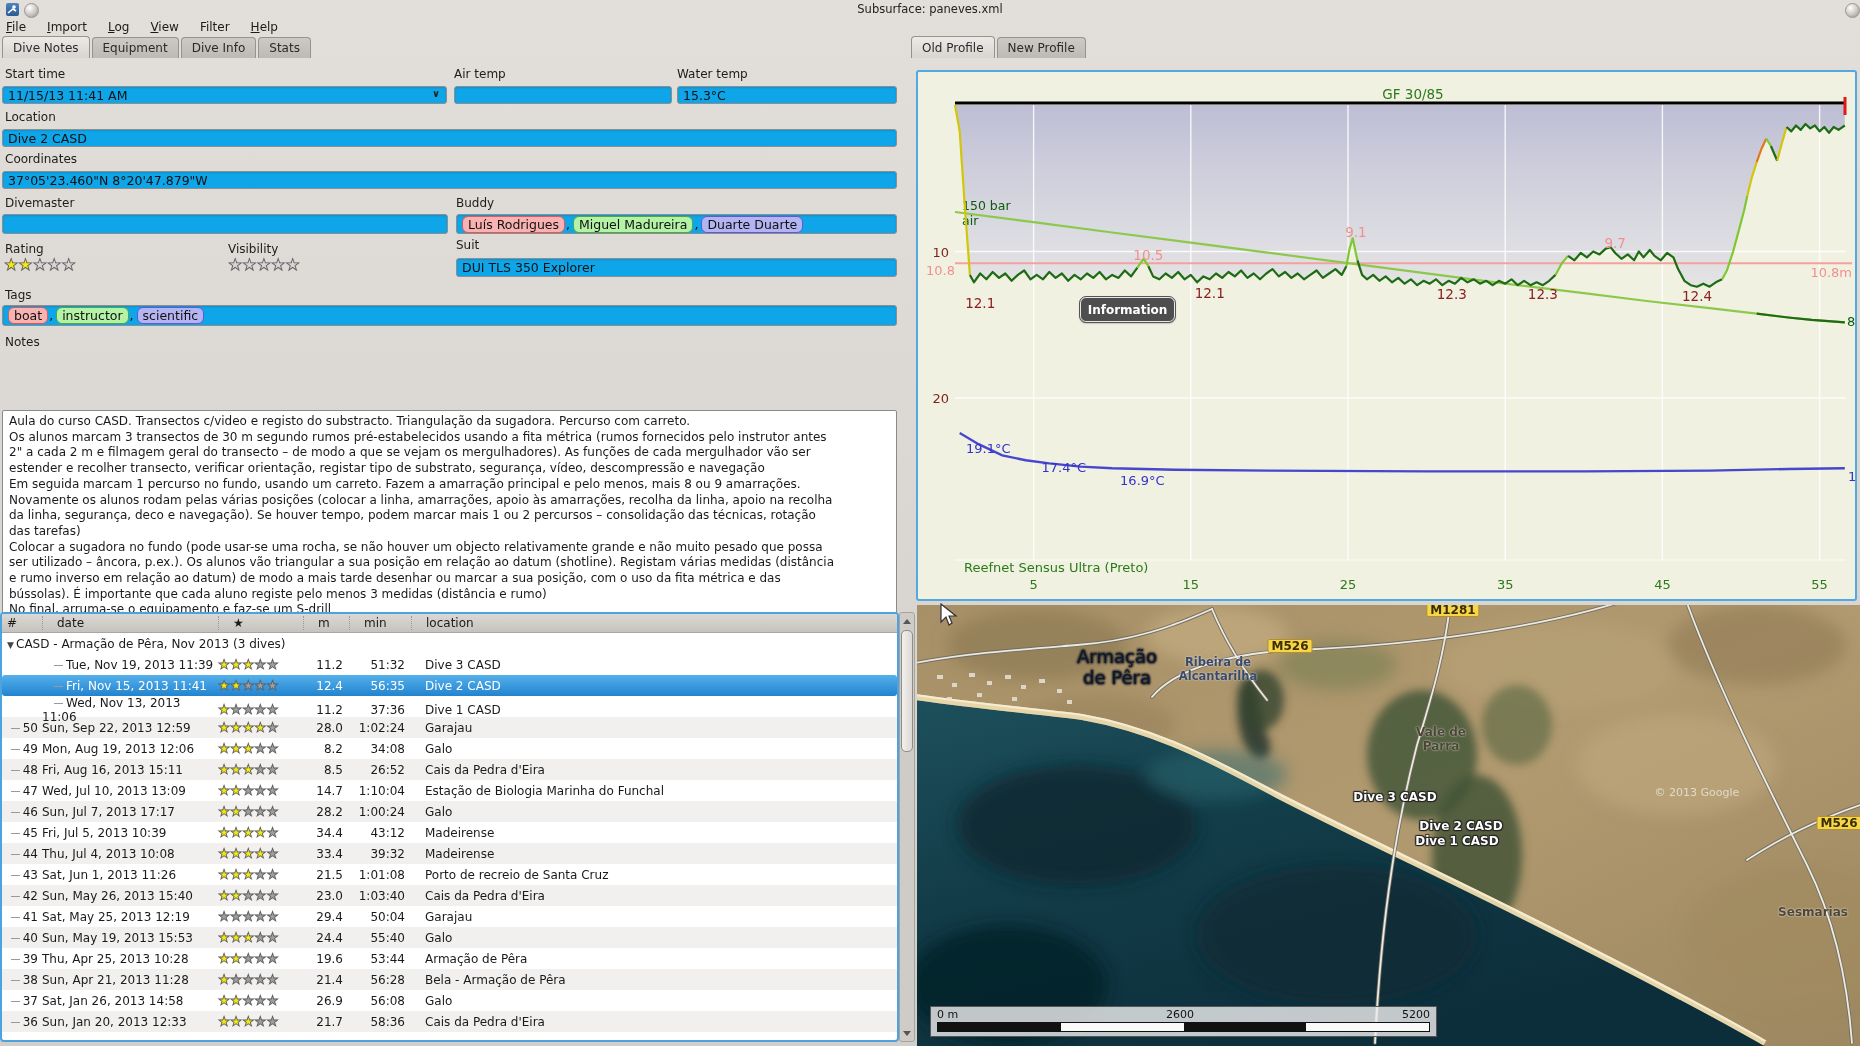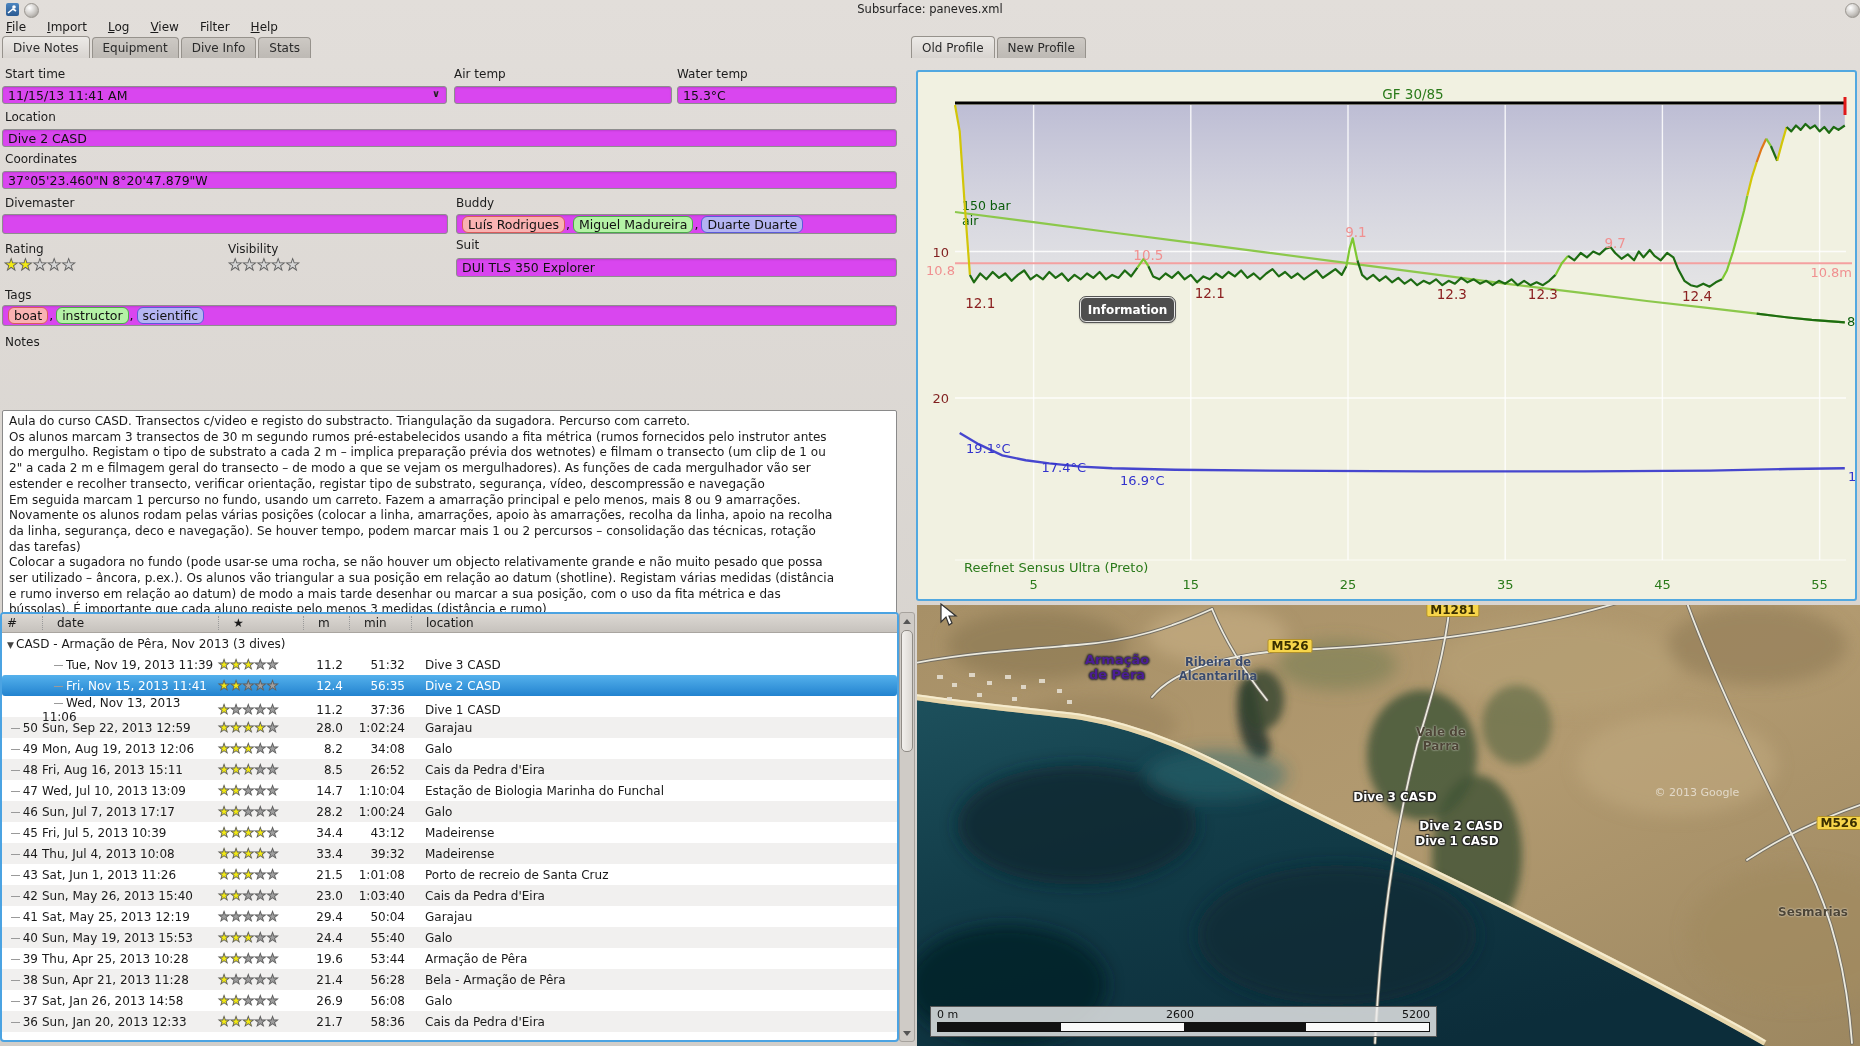--- a/index.html
+++ b/index.html
@@ -22,21 +22,21 @@
   .tabrow{display:flex;align-items:flex-end;height:22px;}
   #left-tabs{left:2px;top:36px;}
   #right-tabs{left:911px;top:36px;}
   .tab{border:1px solid #96928c;border-bottom:none;border-radius:4px 4px 0 0;
        padding:3px 10px 3px 10px;margin-right:2px;background:linear-gradient(#cdc9c4,#bdb9b4);
        color:#2a2a2a;position:relative;}
   .tab.active{background:linear-gradient(#eceae7,#d8d4d0);padding-top:4px;z-index:2;}
   
   #form-panel{left:0;top:58px;width:900px;height:552px;}
   .flabel{position:absolute;font-size:12px;color:#1c1c1c;}
-  .field{position:absolute;background:#d946ef;border:1px solid #8e8e8e;border-radius:3px;
+  .field{position:absolute;background:#0ea5e9;border:1px solid #8e8e8e;border-radius:3px;
          box-shadow:inset 0 1px 2px rgba(0,0,0,.13);font-size:12.5px;color:#111;
          padding:0 5px;display:flex;align-items:center;box-sizing:border-box;height:18px;overflow:hidden;white-space:nowrap;}
   .combo-arrow{position:absolute;right:6px;top:1px;font-size:10px;font-weight:bold;color:#222;}
   .chip{border-radius:6px;padding:0 5px;border:1px solid;margin-right:1px;display:inline-block;line-height:15px;}
   .chip.pink{background:#f9b2b2;border-color:#d95b5b;}
   .chip.green{background:#b4f2a6;border-color:#4aa94a;}
   .chip.blue{background:#b4b4f2;border-color:#5b5bd9;}
   .chip-comma{margin-right:3px;}
   .star{font-size:16px;line-height:16px;-webkit-text-stroke:0.8px #5f5f5f;text-shadow:0 0 1px rgba(60,60,60,.6);}
   .star.on{color:#f3ea12;}
@@ -61,21 +61,21 @@
   .grp-caret{color:#444;font-size:9px;margin:0 3px 0 2px;}
   .lrow.group{grid-template-columns:14px auto;background:#fff;}
   
   #chart-box{left:916px;top:70px;width:941px;height:531px;background:#f1f1e1;border:2px solid #52a8e0;border-radius:3px;box-sizing:border-box;overflow:hidden;}
   #info-btn{left:162px;top:225px;width:93px;height:23px;background:#4e4e4e;border:1px solid #e8e8e8;outline:1px solid #555;
             border-radius:6px;color:#fff;font-weight:bold;font-size:12px;display:flex;align-items:center;justify-content:center;
             box-shadow:0 1px 2px rgba(0,0,0,.5);}
   
   #map{left:917px;top:605px;width:943px;height:441px;overflow:hidden;background:#a8906a;}
   .map-label{position:absolute;transform:translate(-50%,-50%);text-align:center;white-space:pre-line;pointer-events:none;}
-  .map-label.place{color:#4c1d95;font-size:13px;font-weight:bold;text-shadow:-1px 0 2px #333,1px 0 2px #333,0 -1px 2px #333,0 1px 2px #333;}
+  .map-label.place{color:#0f172a;font-size:18px;font-weight:normal;text-shadow:-1px 0 2px #333,1px 0 2px #333,0 -1px 2px #333,0 1px 2px #333;}
   .map-label.water{color:#3a4a6b;font-size:11.5px;font-weight:bold;text-shadow:0 0 2px rgba(255,255,255,.8);}
   .map-label.place2{color:#4d4536;font-size:12px;font-weight:bold;text-shadow:0 0 2px rgba(255,255,255,.9);}
   .map-label.dive{color:#fff;font-size:12px;font-weight:bold;text-shadow:-1px -1px 1px #222,1px -1px 1px #222,-1px 1px 1px #222,1px 1px 1px #222;}
   .map-label.attr{color:rgba(255,255,255,.6);font-size:11px;text-shadow:none;}
   .badge{position:absolute;transform:translate(-50%,-50%);background:#f7d54a;border:1px solid #b2912b;border-radius:2px;
          color:#3a2f00;font-size:12px;font-weight:bold;padding:0 3px;line-height:12px;}
   #scalebar{position:absolute;left:13px;top:401px;width:507px;height:31px;background:rgba(235,235,235,.82);
             border:1px solid #555;box-sizing:border-box;padding:1px 6px;}
   #scalebar .lbls{display:flex;justify-content:space-between;font-size:11px;color:#111;height:14px;}
   #scalebar .bar{height:8px;border:1px solid #111;display:flex;}
@@ -179,21 +179,20 @@
       <span class="chip-comma">,</span>
       <span class="chip green">instructor</span>
       <span class="chip-comma">,</span>
       <span class="chip blue">scientific</span>
     </div>
 
   <div class="flabel" style="left:5px;top:277px">Notes</div>
   <div class="abs" id="notes-box">
       <div>Aula do curso CASD. Transectos c/video e registo do substracto. Triangulação da sugadora. Percurso com carreto.</div>
       <div>Os alunos marcam 3 transectos de 30 m segundo rumos pré-estabelecidos usando a fita métrica (rumos fornecidos pelo instrutor antes</div>
-      <div>do mergulho. Registam o tipo de substrato a cada 2 m – implica preparação prévia dos wetnotes) e filmam o transecto (um clip de 1 ou</div>
       <div>2" a cada 2 m e filmagem geral do transecto – de modo a que se vejam os mergulhadores). As funções de cada mergulhador vão ser</div>
       <div>estender e recolher transecto, verificar orientação, registar tipo de substrato, segurança, vídeo, descompressão e navegação</div>
       <div>Em seguida marcam 1 percurso no fundo, usando um carreto. Fazem a amarração principal e pelo menos, mais 8 ou 9 amarrações.</div>
       <div>Novamente os alunos rodam pelas várias posições (colocar a linha, amarrações, apoio às amarrações, recolha da linha, apoio na recolha</div>
       <div>da linha, segurança, deco e navegação). Se houver tempo, podem marcar mais 1 ou 2 percursos – consolidação das técnicas, rotação</div>
       <div>das tarefas)</div>
       <div>Colocar a sugadora no fundo (pode usar-se uma rocha, se não houver um objecto relativamente grande e não muito pesado que possa</div>
       <div>ser utilizado – âncora, p.ex.). Os alunos vão triangular a sua posição em relação ao datum (shotline). Registam várias medidas (distância</div>
       <div>e rumo inverso em relação ao datum) de modo a mais tarde desenhar ou marcar a sua posição, com o uso da fita métrica e das</div>
       <div>bússolas). É importante que cada aluno registe pelo menos 3 medidas (distância e rumo)</div>

